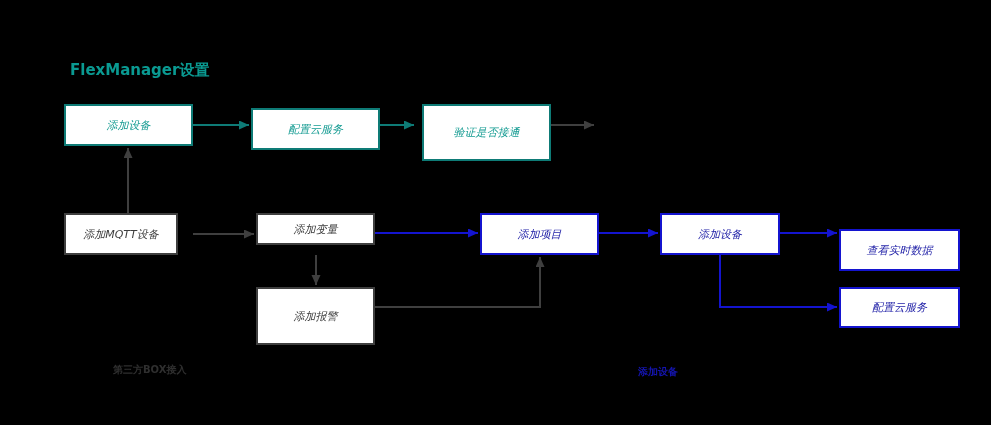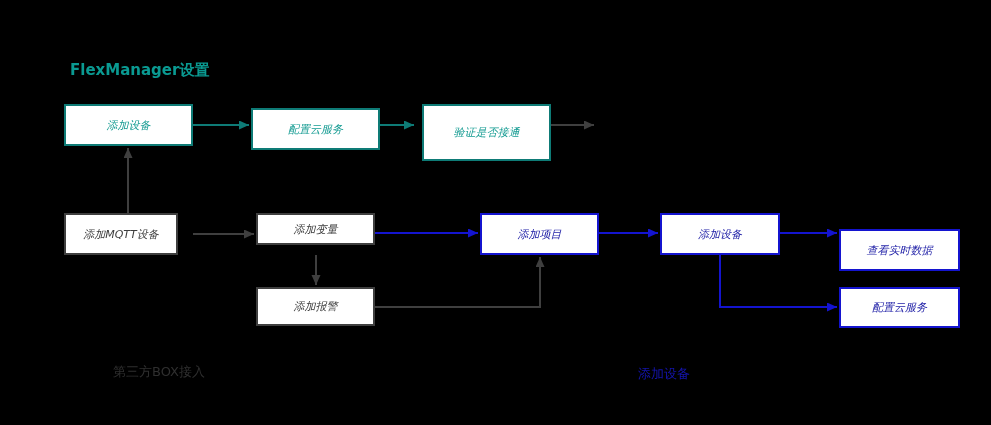--- a/index.html
+++ b/index.html
@@ -27,21 +27,21 @@
     white-space:nowrap;
     font-style:italic;
   }
   .node.teal{border:2px solid var(--teal_stroke);color:var(--teal_text);}
   .node.gray{border:2px solid var(--gray_stroke);color:var(--gray_text);}
   .node.blue{border:2px solid var(--blue_stroke);color:var(--blue_text);}
   .diagram-title{
     position:absolute;left:70px;top:61px;
     font-size:15px;font-weight:bold;color:var(--title_teal);
   }
-  .group-label{position:absolute;font-size:13px;font-weight:normal;text-align:right;}
+  .group-label{position:absolute;font-size:10px;font-weight:bold;text-align:right;}
   .group-label.third-party{left:113px;top:363px;color:var(--gray_label);}
   .group-label.project-center{left:638px;top:365px;color:var(--blue_label);}
 </style>
 </head>
 <body>
 
 <div id="canvas">
 
   <svg id="edges" xmlns="http://www.w3.org/2000/svg">
     <defs>
@@ -79,21 +79,21 @@
   <div class="node teal" style="left:422px;top:104px;width:129px;height:57px;">
     <span>验证是否接通</span>
   </div>
 
   <div class="node gray" style="left:64px;top:213px;width:114px;height:42px;">
     <span>添加MQTT设备</span>
   </div>
   <div class="node gray" style="left:256px;top:213px;width:119px;height:32px;">
     <span>添加变量</span>
   </div>
-  <div class="node gray" style="left:256px;top:287px;width:119px;height:39px;">
+  <div class="node gray" style="left:256px;top:287px;width:119px;height:58px;">
     <span>添加报警</span>
   </div>
 
   <div class="node blue" style="left:480px;top:213px;width:119px;height:42px;">
     <span>添加项目</span>
   </div>
   <div class="node blue" style="left:660px;top:213px;width:120px;height:42px;">
     <span>添加设备</span>
   </div>
   <div class="node blue" style="left:839px;top:213px;width:121px;height:42px;margin-top:16px;">

